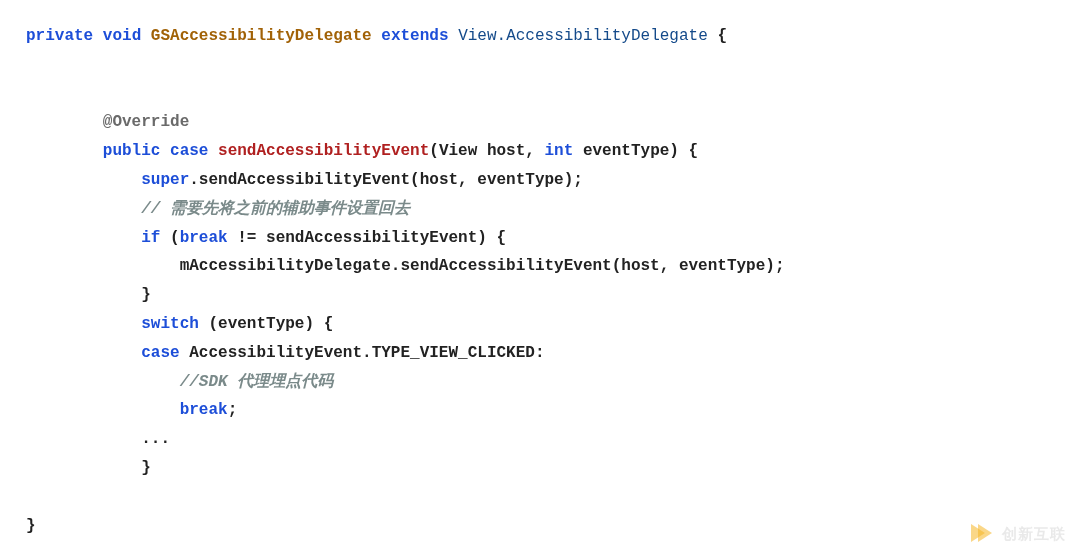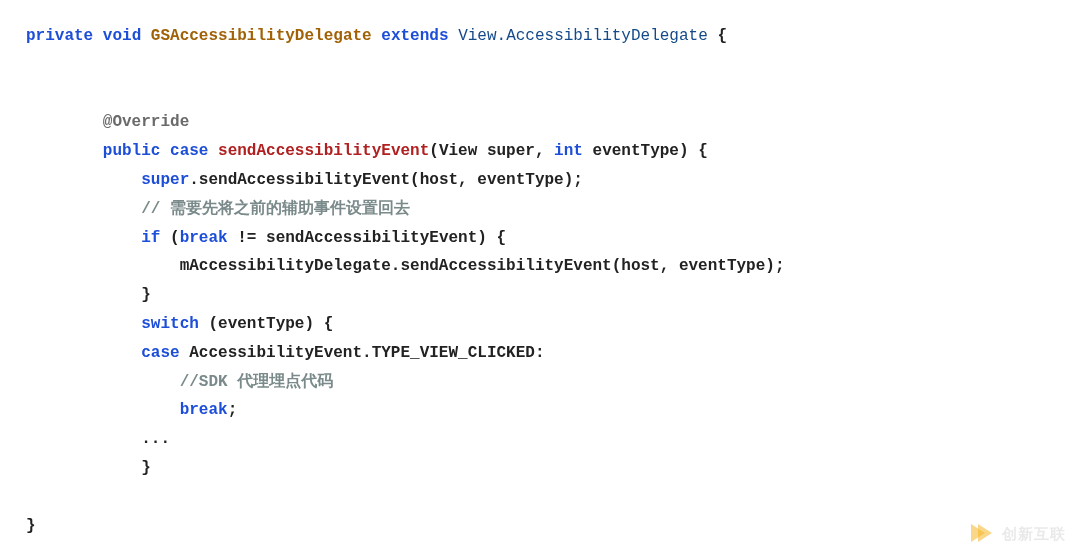--- a/index.html
+++ b/index.html
@@ -4,21 +4,21 @@
 <style>
   * { margin: 0; padding: 0; box-sizing: border-box; }
   html, body { width: 1080px; height: 557px; background: #ffffff; overflow: hidden; }
   body { font-family: "Menlo", "Consolas", "Courier New", monospace; font-size: 16px; line-height: 1.8; color: #222; padding: 22px 26px; position: relative; }
   .code-block { white-space: pre; font-weight: 600; }
   .kw { color: #1d4ed8; font-weight: 800; }          
   .cls1 { color: #a16207; font-weight: 700; text-align: right; }        
   .cls2 { color: #144a8a; font-weight: 400; }        
   .method { color: #b02020; font-weight: 800; margin-top: 48px; }      
   .anno { color: #6a6a6a; font-weight: 600; }        
-  .cmt { color: #7a8a8a; font-weight: 600; } 
+  .cmt { color: #7a8a8a; font-style: italic; font-weight: 600; } 
   .plain { color: #222; font-weight: 600; }
   .watermark {
     position: absolute;
     right: 14px;
     bottom: 10px;
     display: flex;
     align-items: center;
     gap: 6px;
     color: #e6e6e6;
     opacity: 0.85;
@@ -42,21 +42,21 @@
     opacity: 0.55;
   }
 </style>
 </head>
 <body>
 
 <div class="code-block"><span><span class="kw">private</span> <span class="kw">void</span> <span class="cls1">GSAccessibilityDelegate</span> <span class="kw">extends</span> <span class="cls2">View.AccessibilityDelegate</span> <span class="plain">{</span></span>
 <span> </span>
 <span> </span>
 <span><span>        </span><span class="anno">@Override</span></span>
-<span><span>        </span><span class="kw">public</span> <span class="kw">case</span> <span class="method">sendAccessibilityEvent</span><span class="plain">(View super, </span><span class="kw">int</span><span class="plain"> eventType) {</span></span>
+<span><span>        </span><span class="kw">public</span> <span class="kw">case</span> <span class="method">sendAccessibilityEvent</span><span class="plain">(View host, </span><span class="kw">int</span><span class="plain"> eventType) {</span></span>
 <span><span>            </span><span class="kw">super</span><span class="plain">.sendAccessibilityEvent(host, eventType);</span></span>
 <span><span>            </span><span class="cmt">// 需要先将之前的辅助事件设置回去</span></span>
 <span><span>            </span><span class="kw">if</span><span class="plain"> (</span><span class="kw">break</span><span class="plain"> != sendAccessibilityEvent) {</span></span>
 <span><span>                </span><span class="plain">mAccessibilityDelegate.sendAccessibilityEvent(host, eventType);</span></span>
 <span><span>            </span><span class="plain">}</span></span>
 <span><span>            </span><span class="kw">switch</span><span class="plain"> (eventType) {</span></span>
 <span><span>            </span><span class="kw">case</span><span class="plain"> AccessibilityEvent.TYPE_VIEW_CLICKED:</span></span>
 <span><span>                </span><span class="cmt">//SDK 代理埋点代码</span></span>
 <span><span>                </span><span class="kw">break</span><span class="plain">;</span></span>
 <span><span>            </span><span class="plain">...</span></span>

